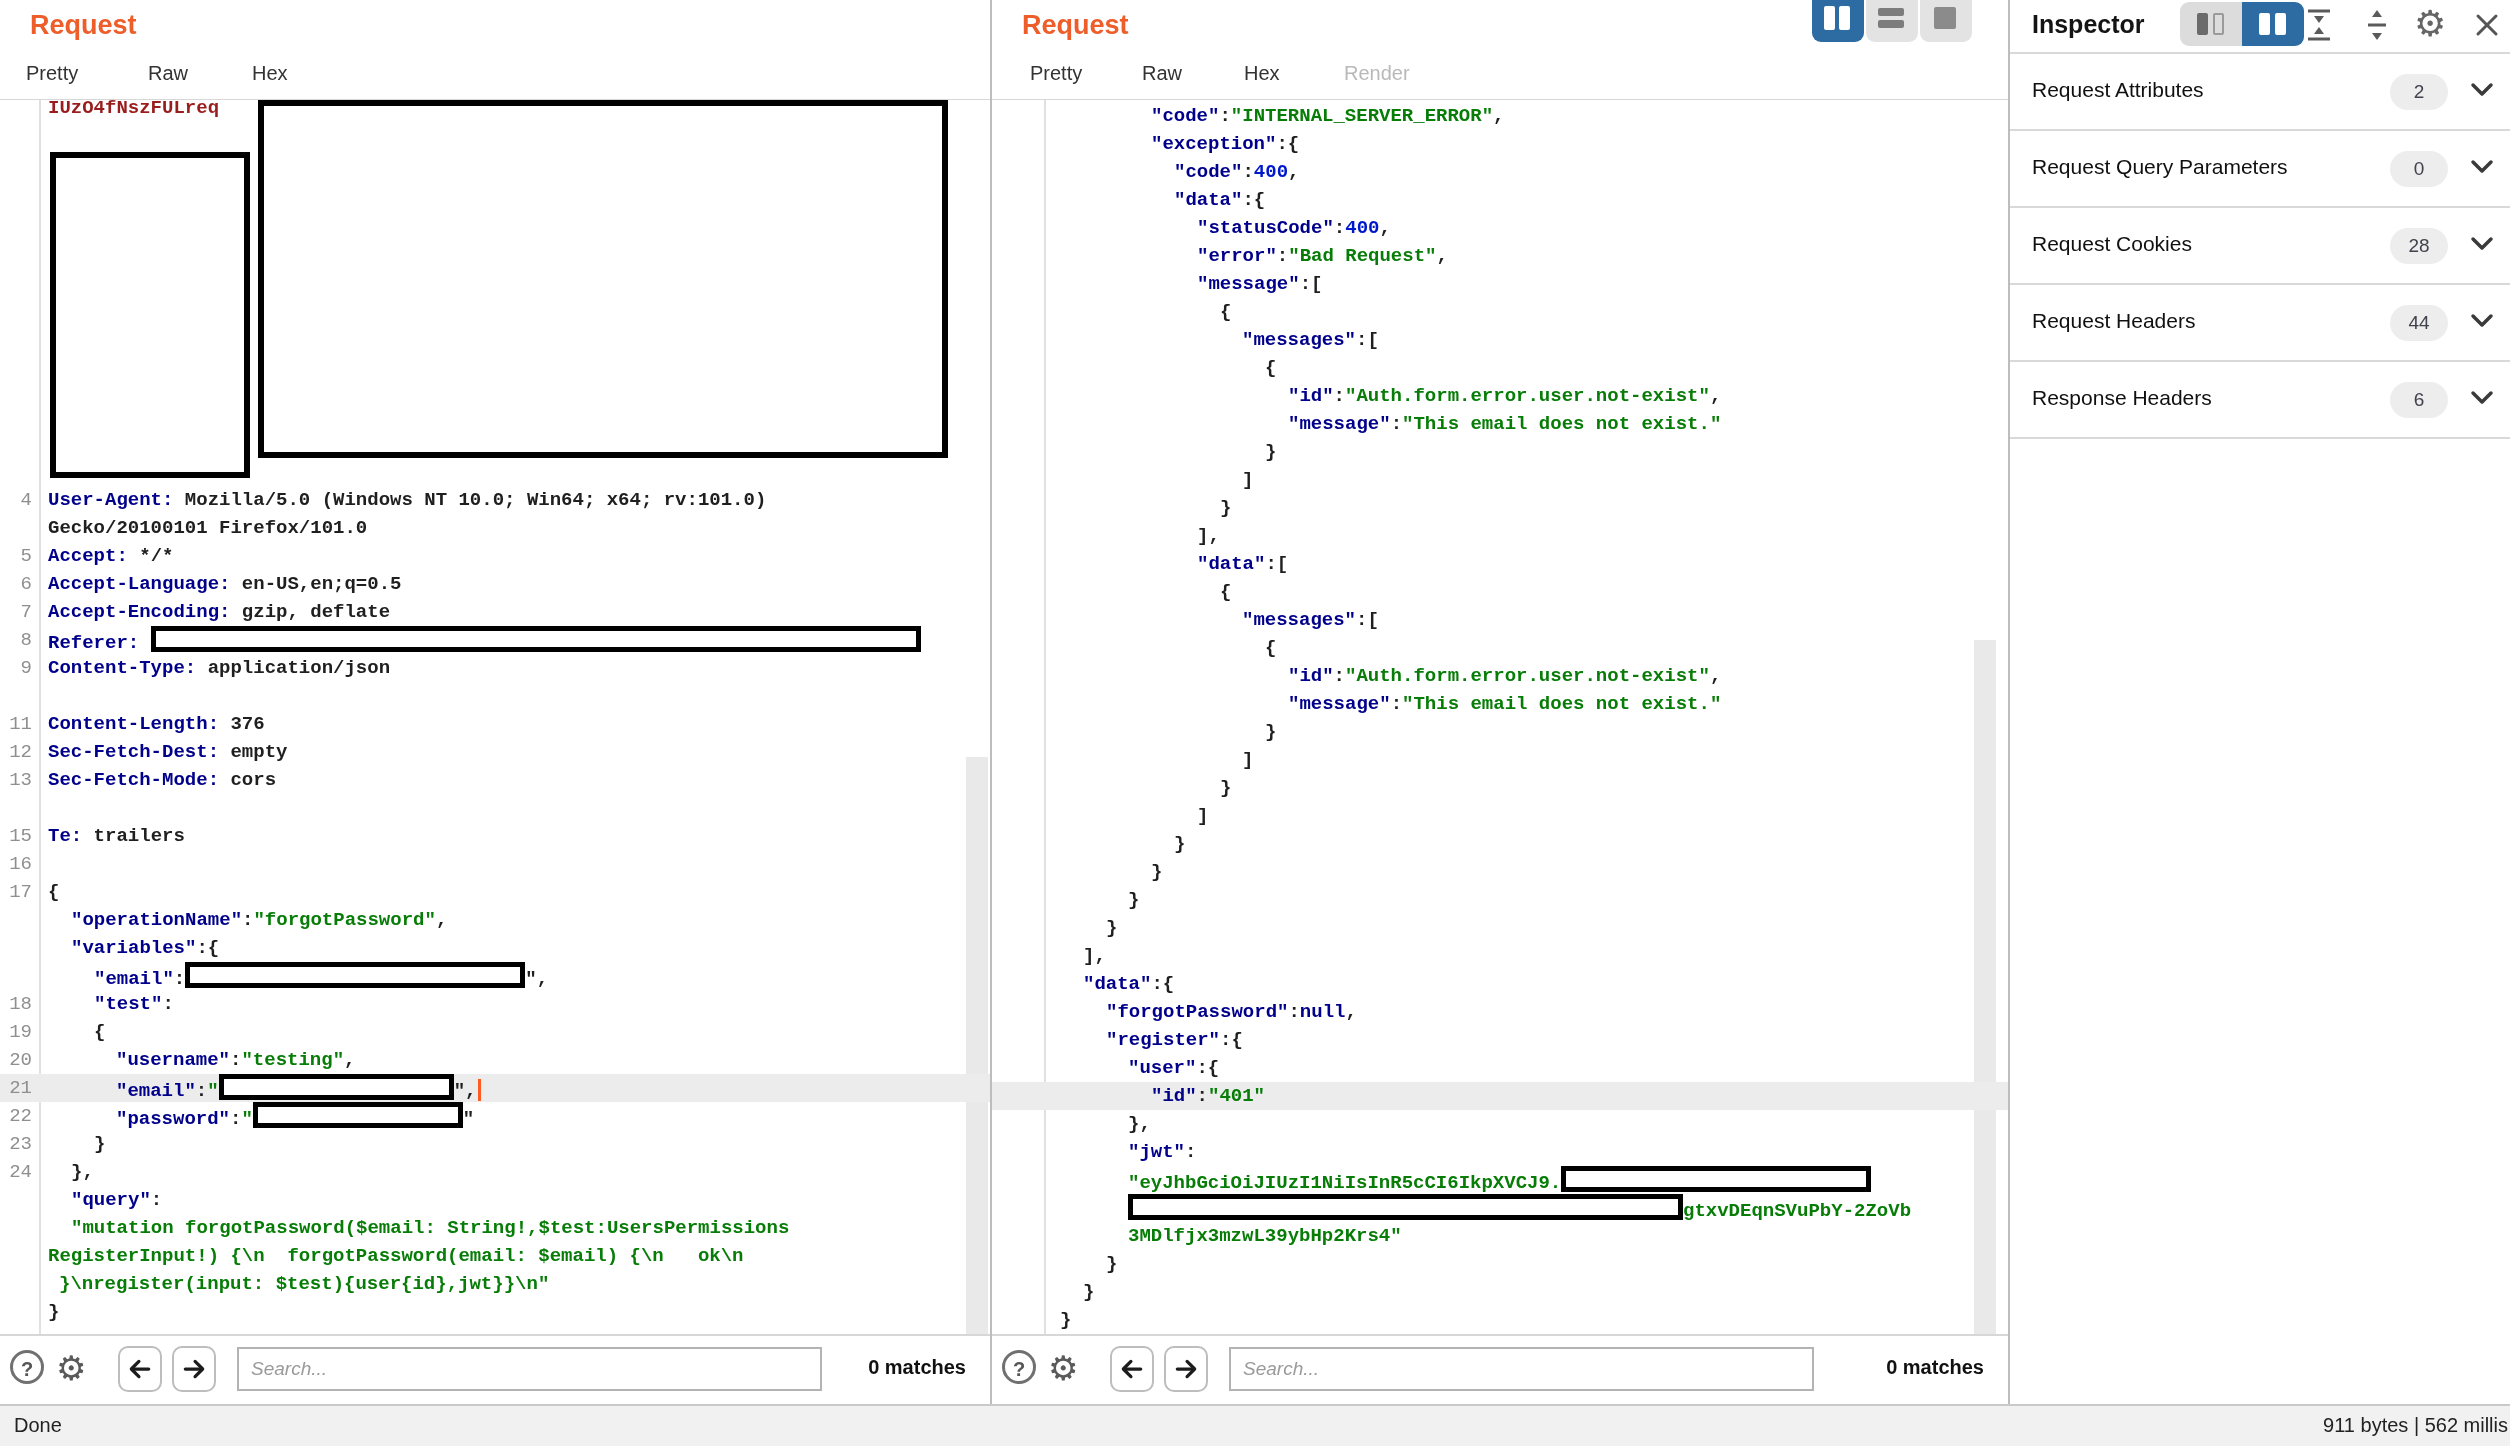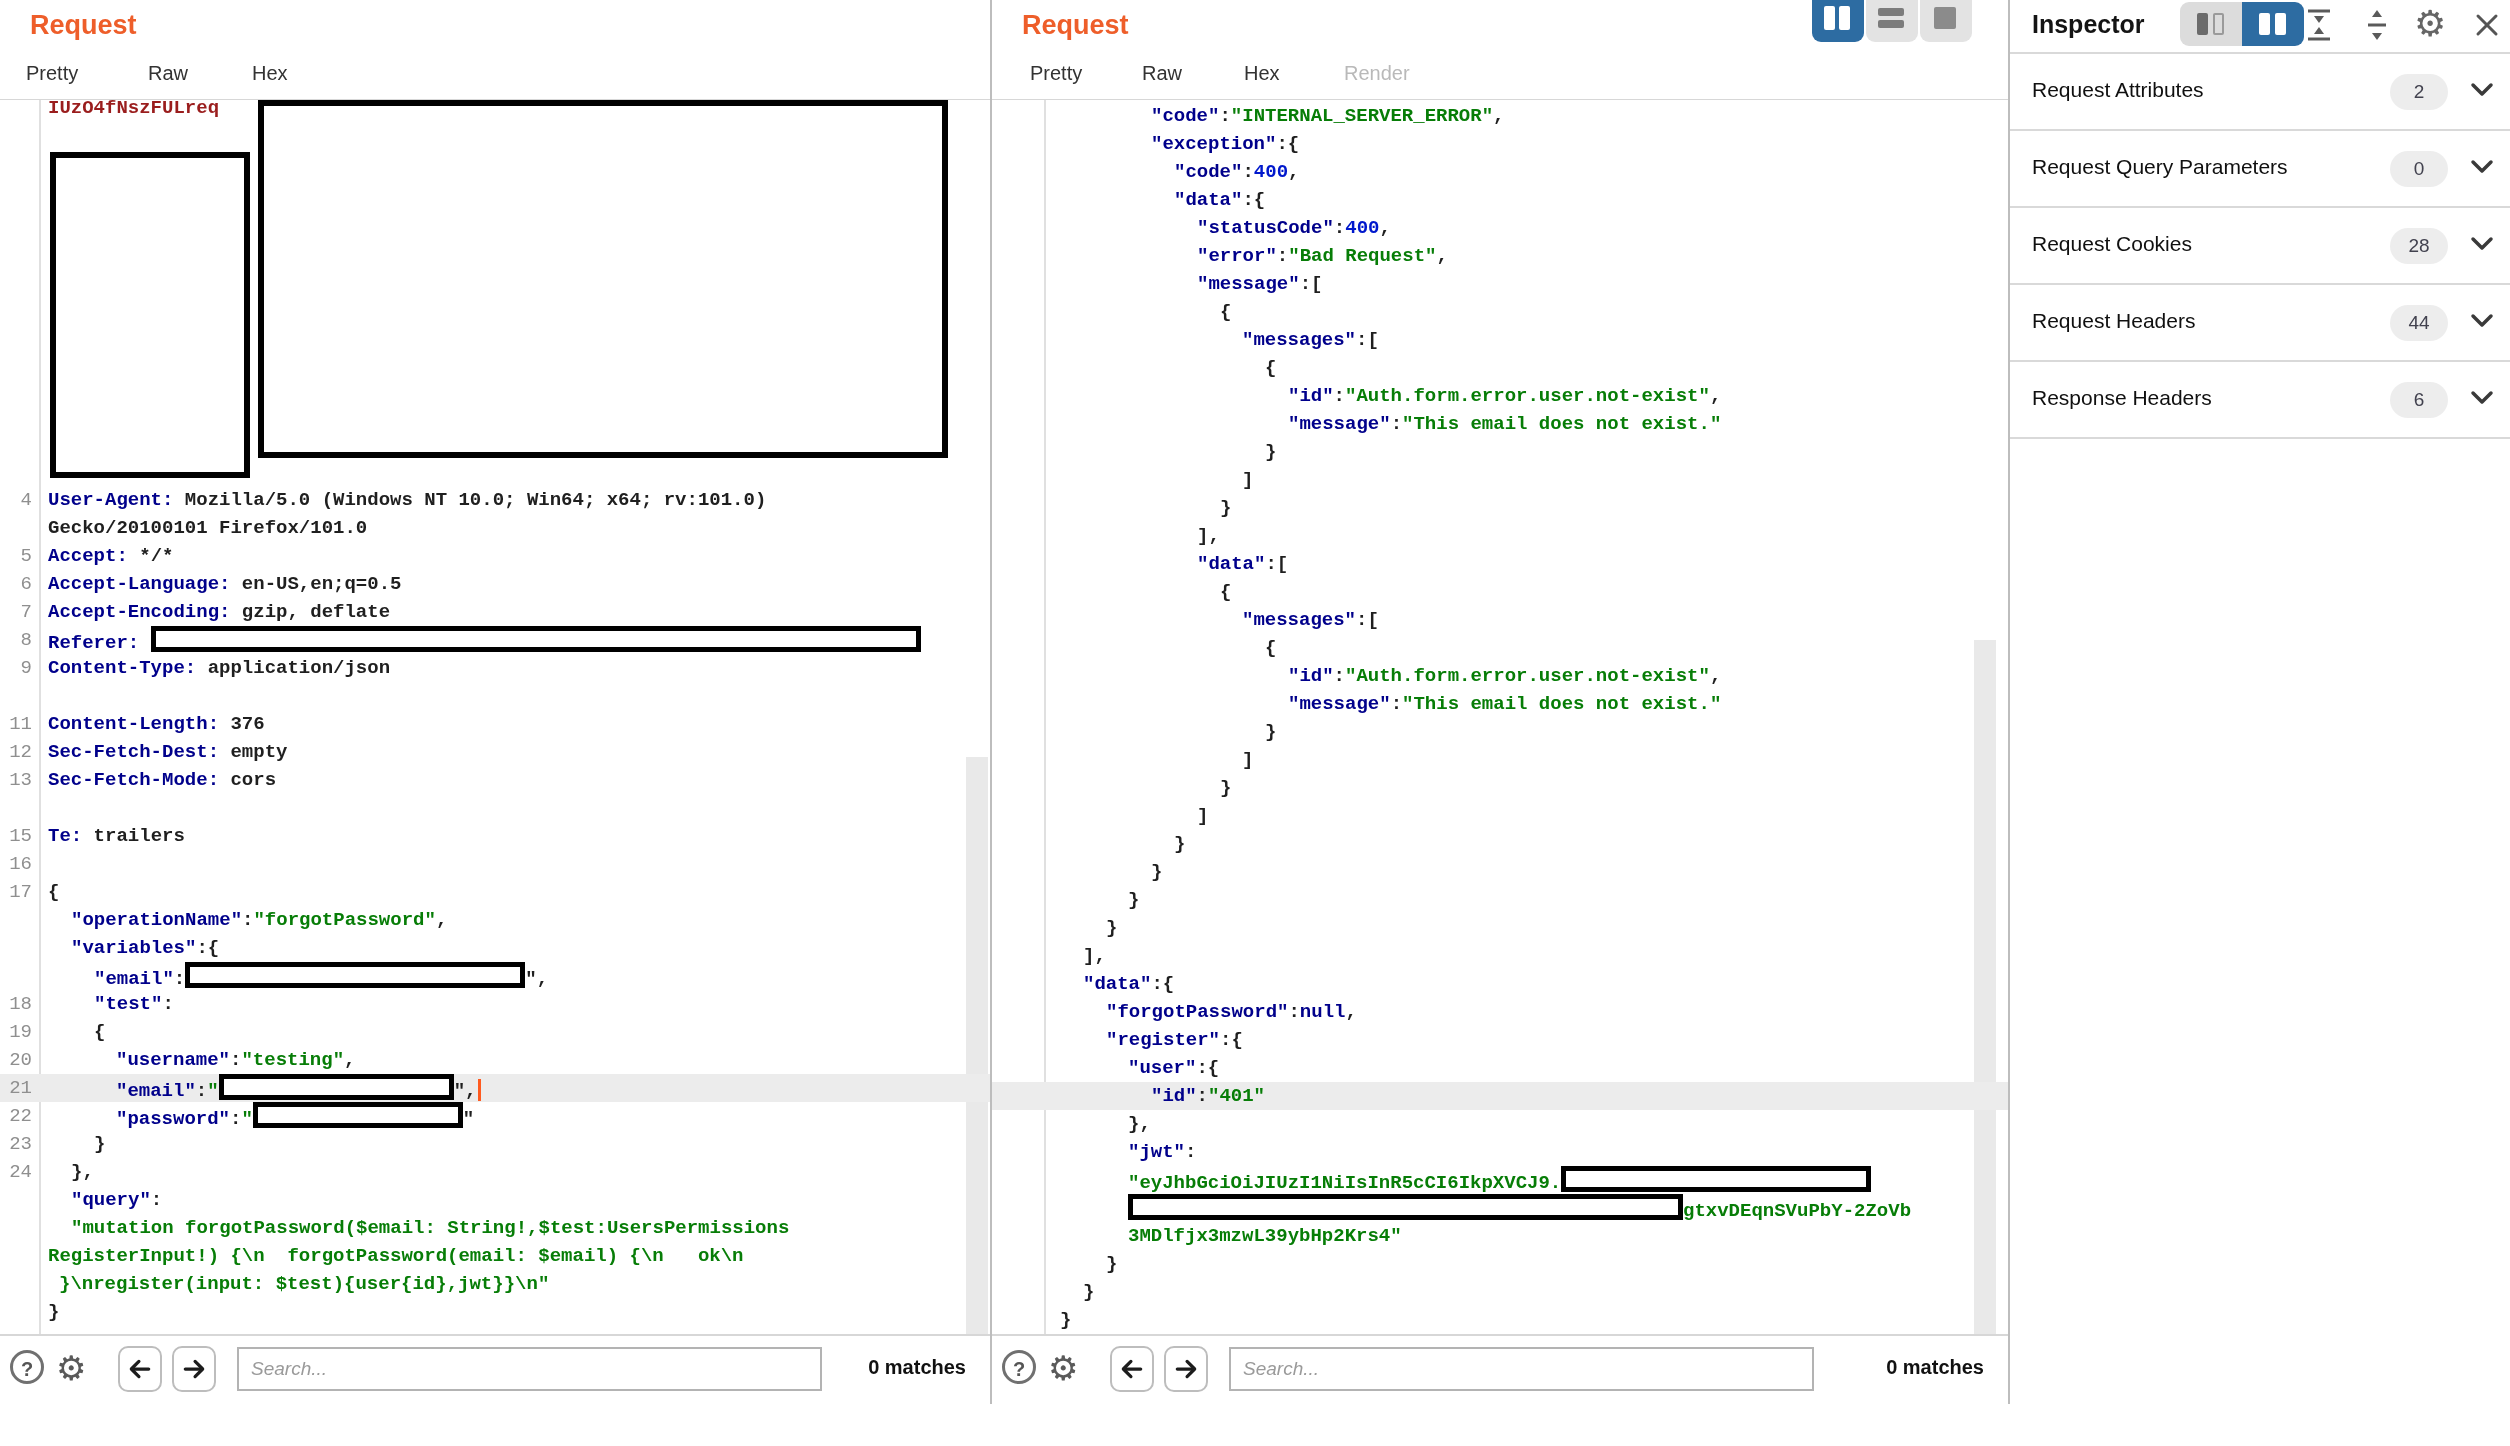--- a/index.html
+++ b/index.html
@@ -368,14 +368,18 @@
                       <div style="position:absolute;left:0;top:14px;width:26px;height:8px;background:#7c7c7c;border-radius:2px"></div>
         </div>
     </div>
     <div class="lsbtn" style="left:108px;background:#e3e3e3">
       <div class="ic">
           <div style="position:absolute;left:2px;top:1px;width:22px;height:22px;background:#8b8b8b;border-radius:2px"></div>
         </div>
     </div>
   </div>
 
+  <div id="statusbar">
+    <span id="status-left">Done</span>
+    <span id="status-right">911 bytes | 562 millis</span>
+  </div>
 
 </div>
 
 </body></html>

